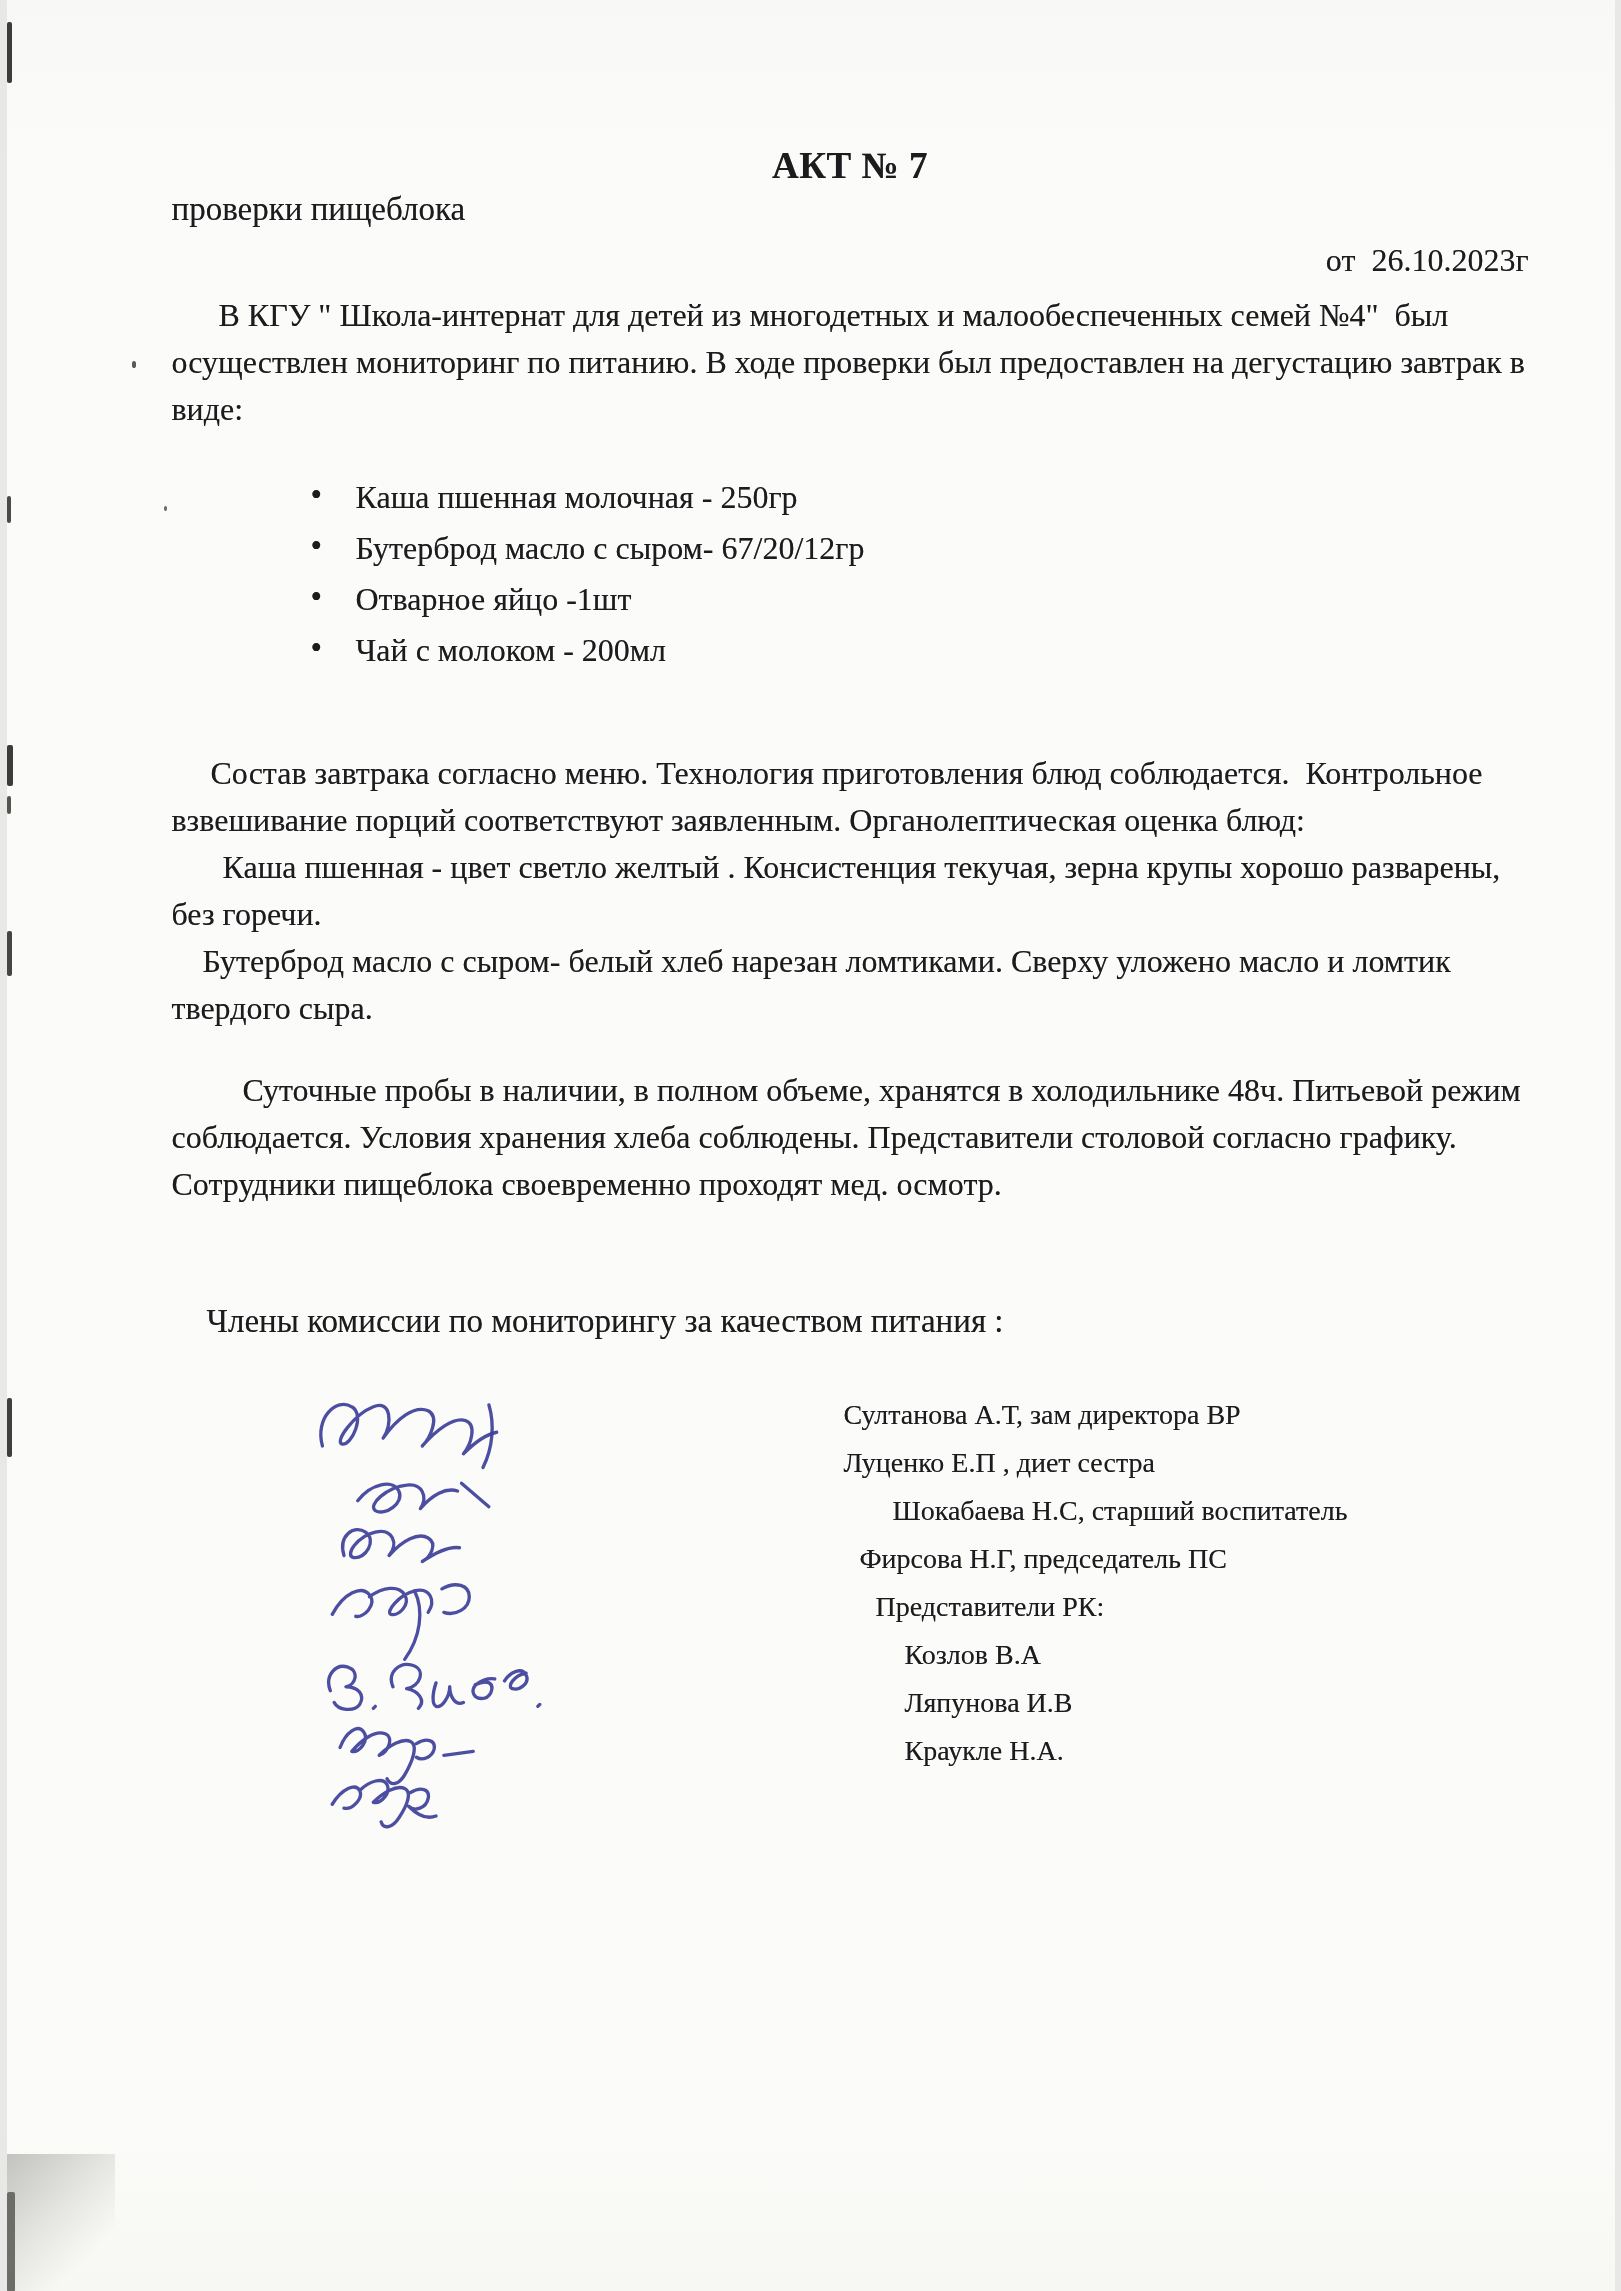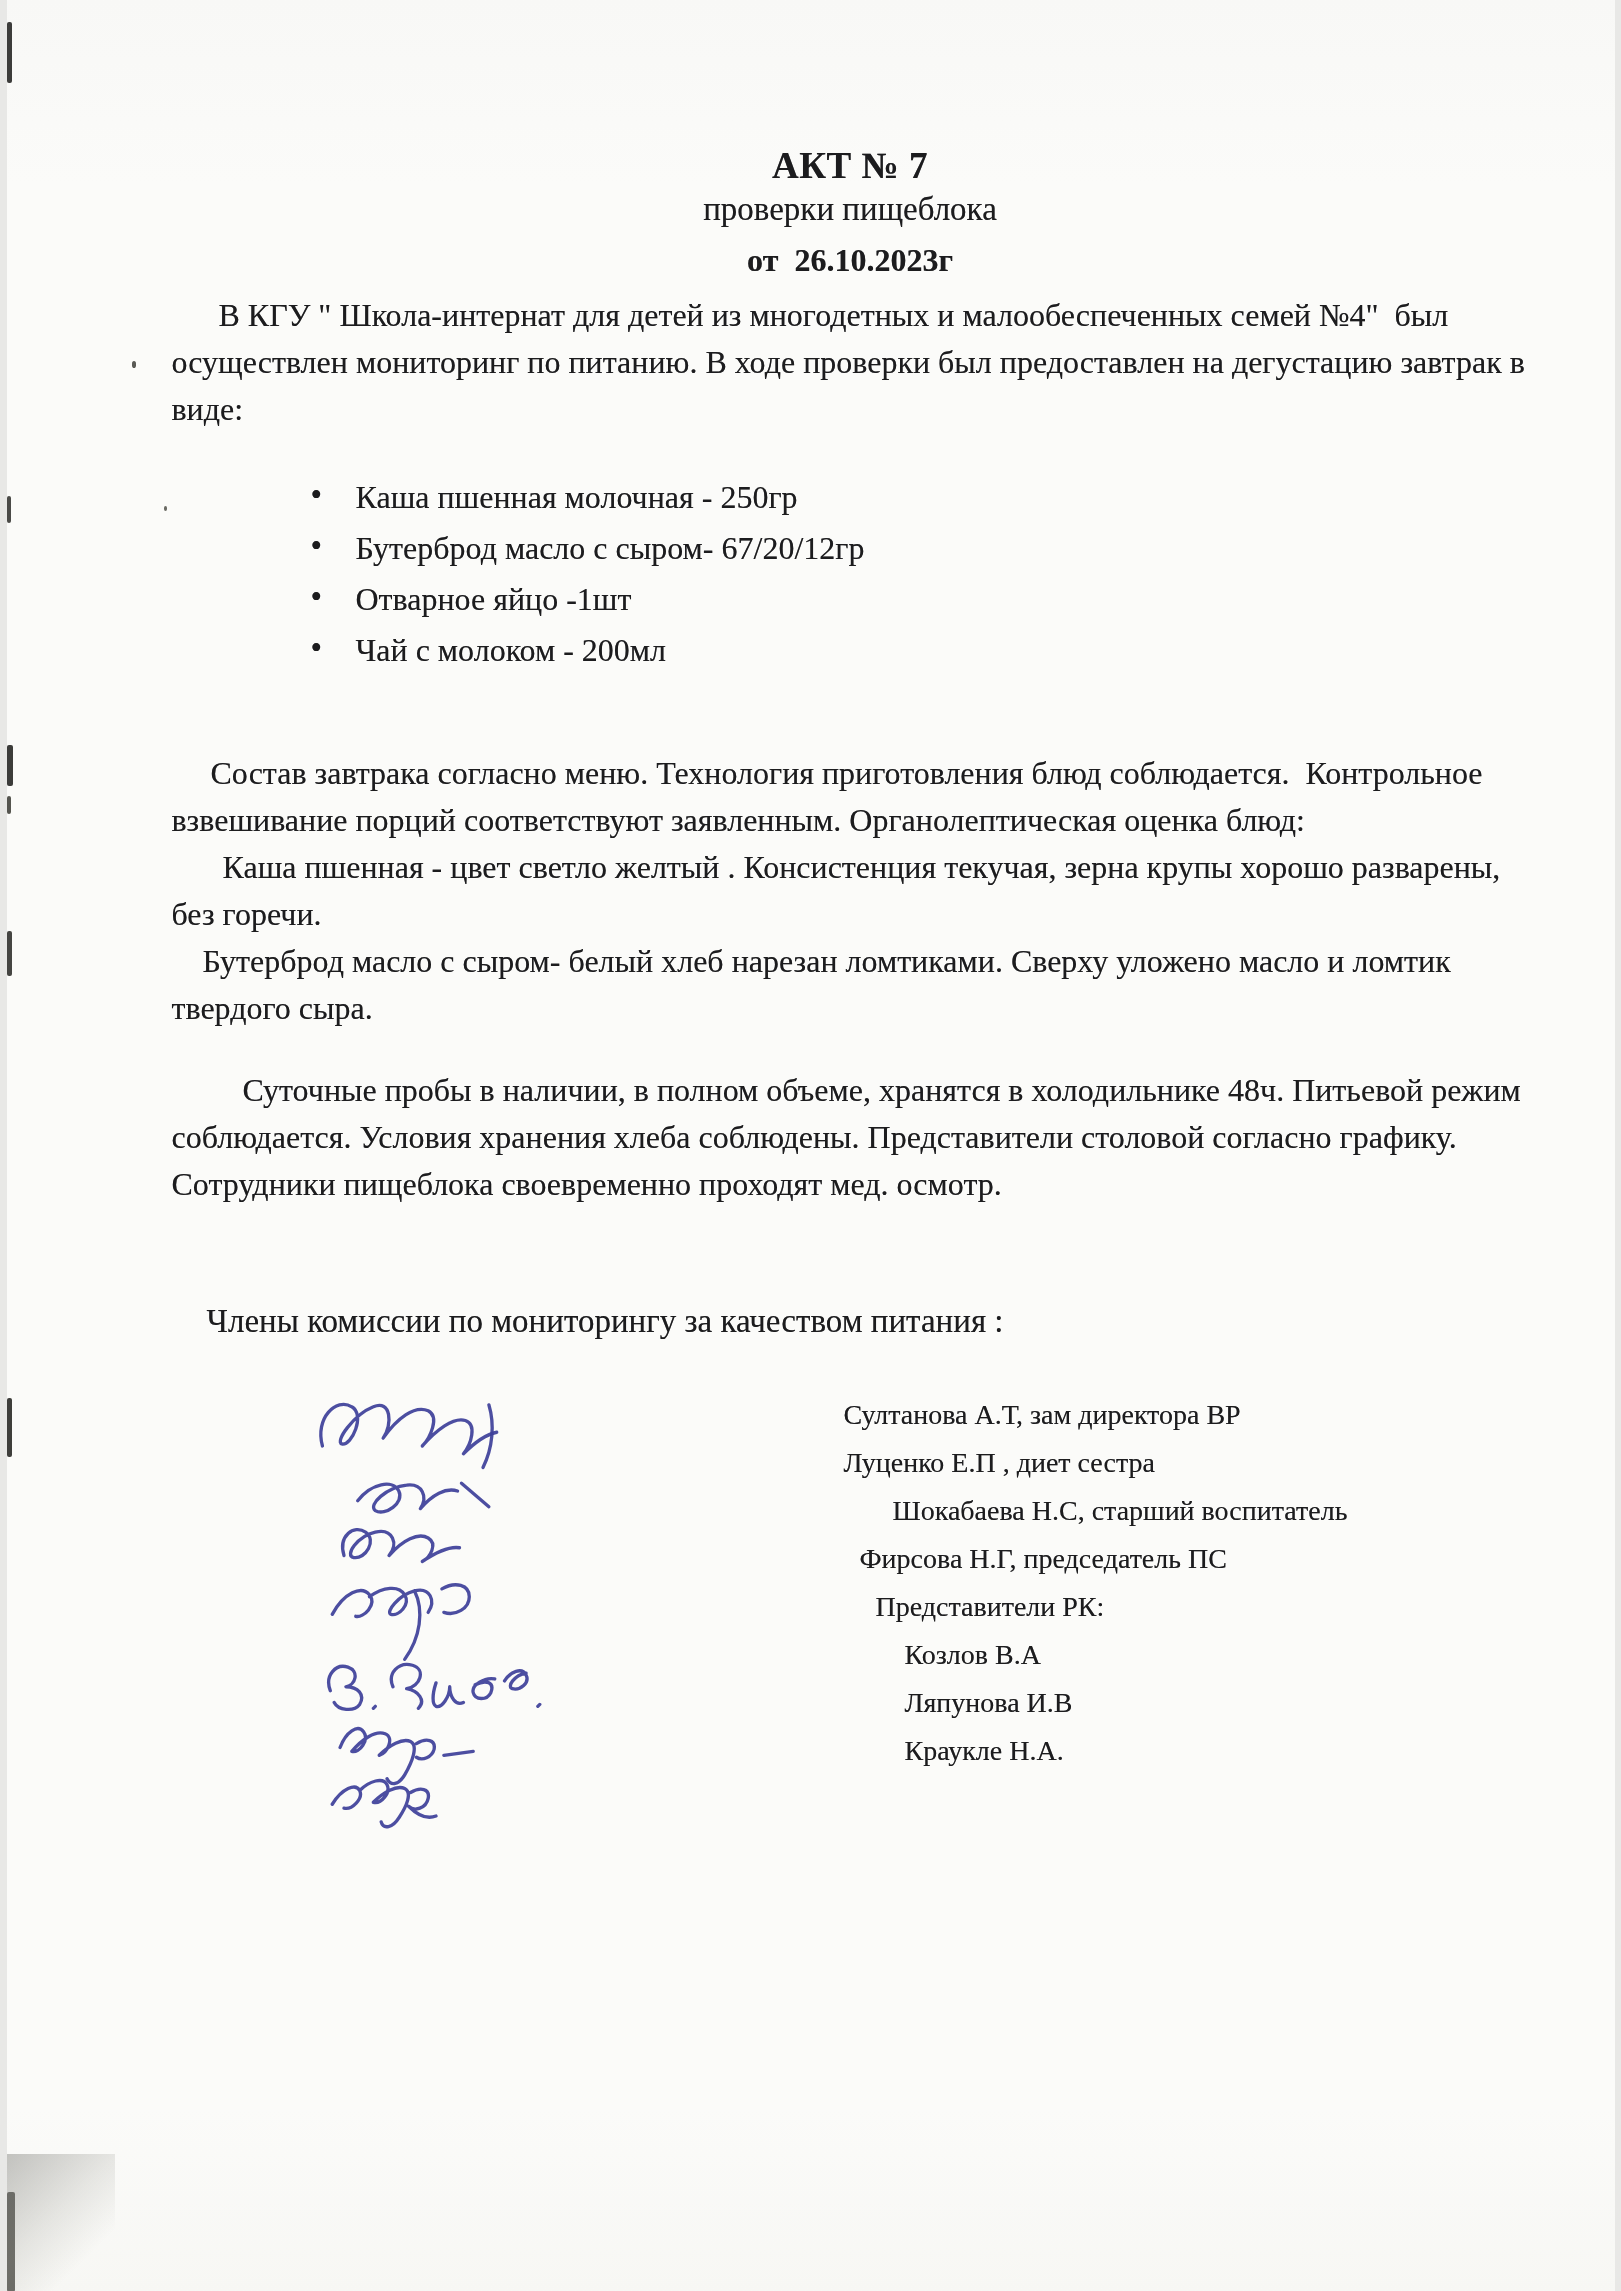--- a/index.html
+++ b/index.html
@@ -21,23 +21,23 @@
   .content{
     position:absolute;
     left:165px;top:143px;width:1357px;
     font-size:32px;line-height:47px;
     text-shadow:0 0 0.6px rgba(20,20,25,.55);
   }
   .title{
     text-align:center;font-weight:bold;font-size:37px;line-height:45px;
     letter-spacing:0.5px;
   }
-  .subtitle{text-align:center;font-size:33px;line-height:43px;}
+  .subtitle{font-size:33px;line-height:43px;}
   .dateline{
-    text-align:center;font-weight:bold;font-size:32px;line-height:43px;
+    text-align:right;font-weight:normal;font-size:32px;line-height:43px;
     margin-top:7.8px;white-space:pre;
   }
   p{margin:0;white-space:pre-wrap;}
   .intro{margin-top:9.8px;text-indent:47px;}
   .menu{
     list-style:none;margin:39px 0 0 0;padding:0;
     line-height:51px;
   }
   .menu li{position:relative;padding-left:184px;}
   .menu .dot{

